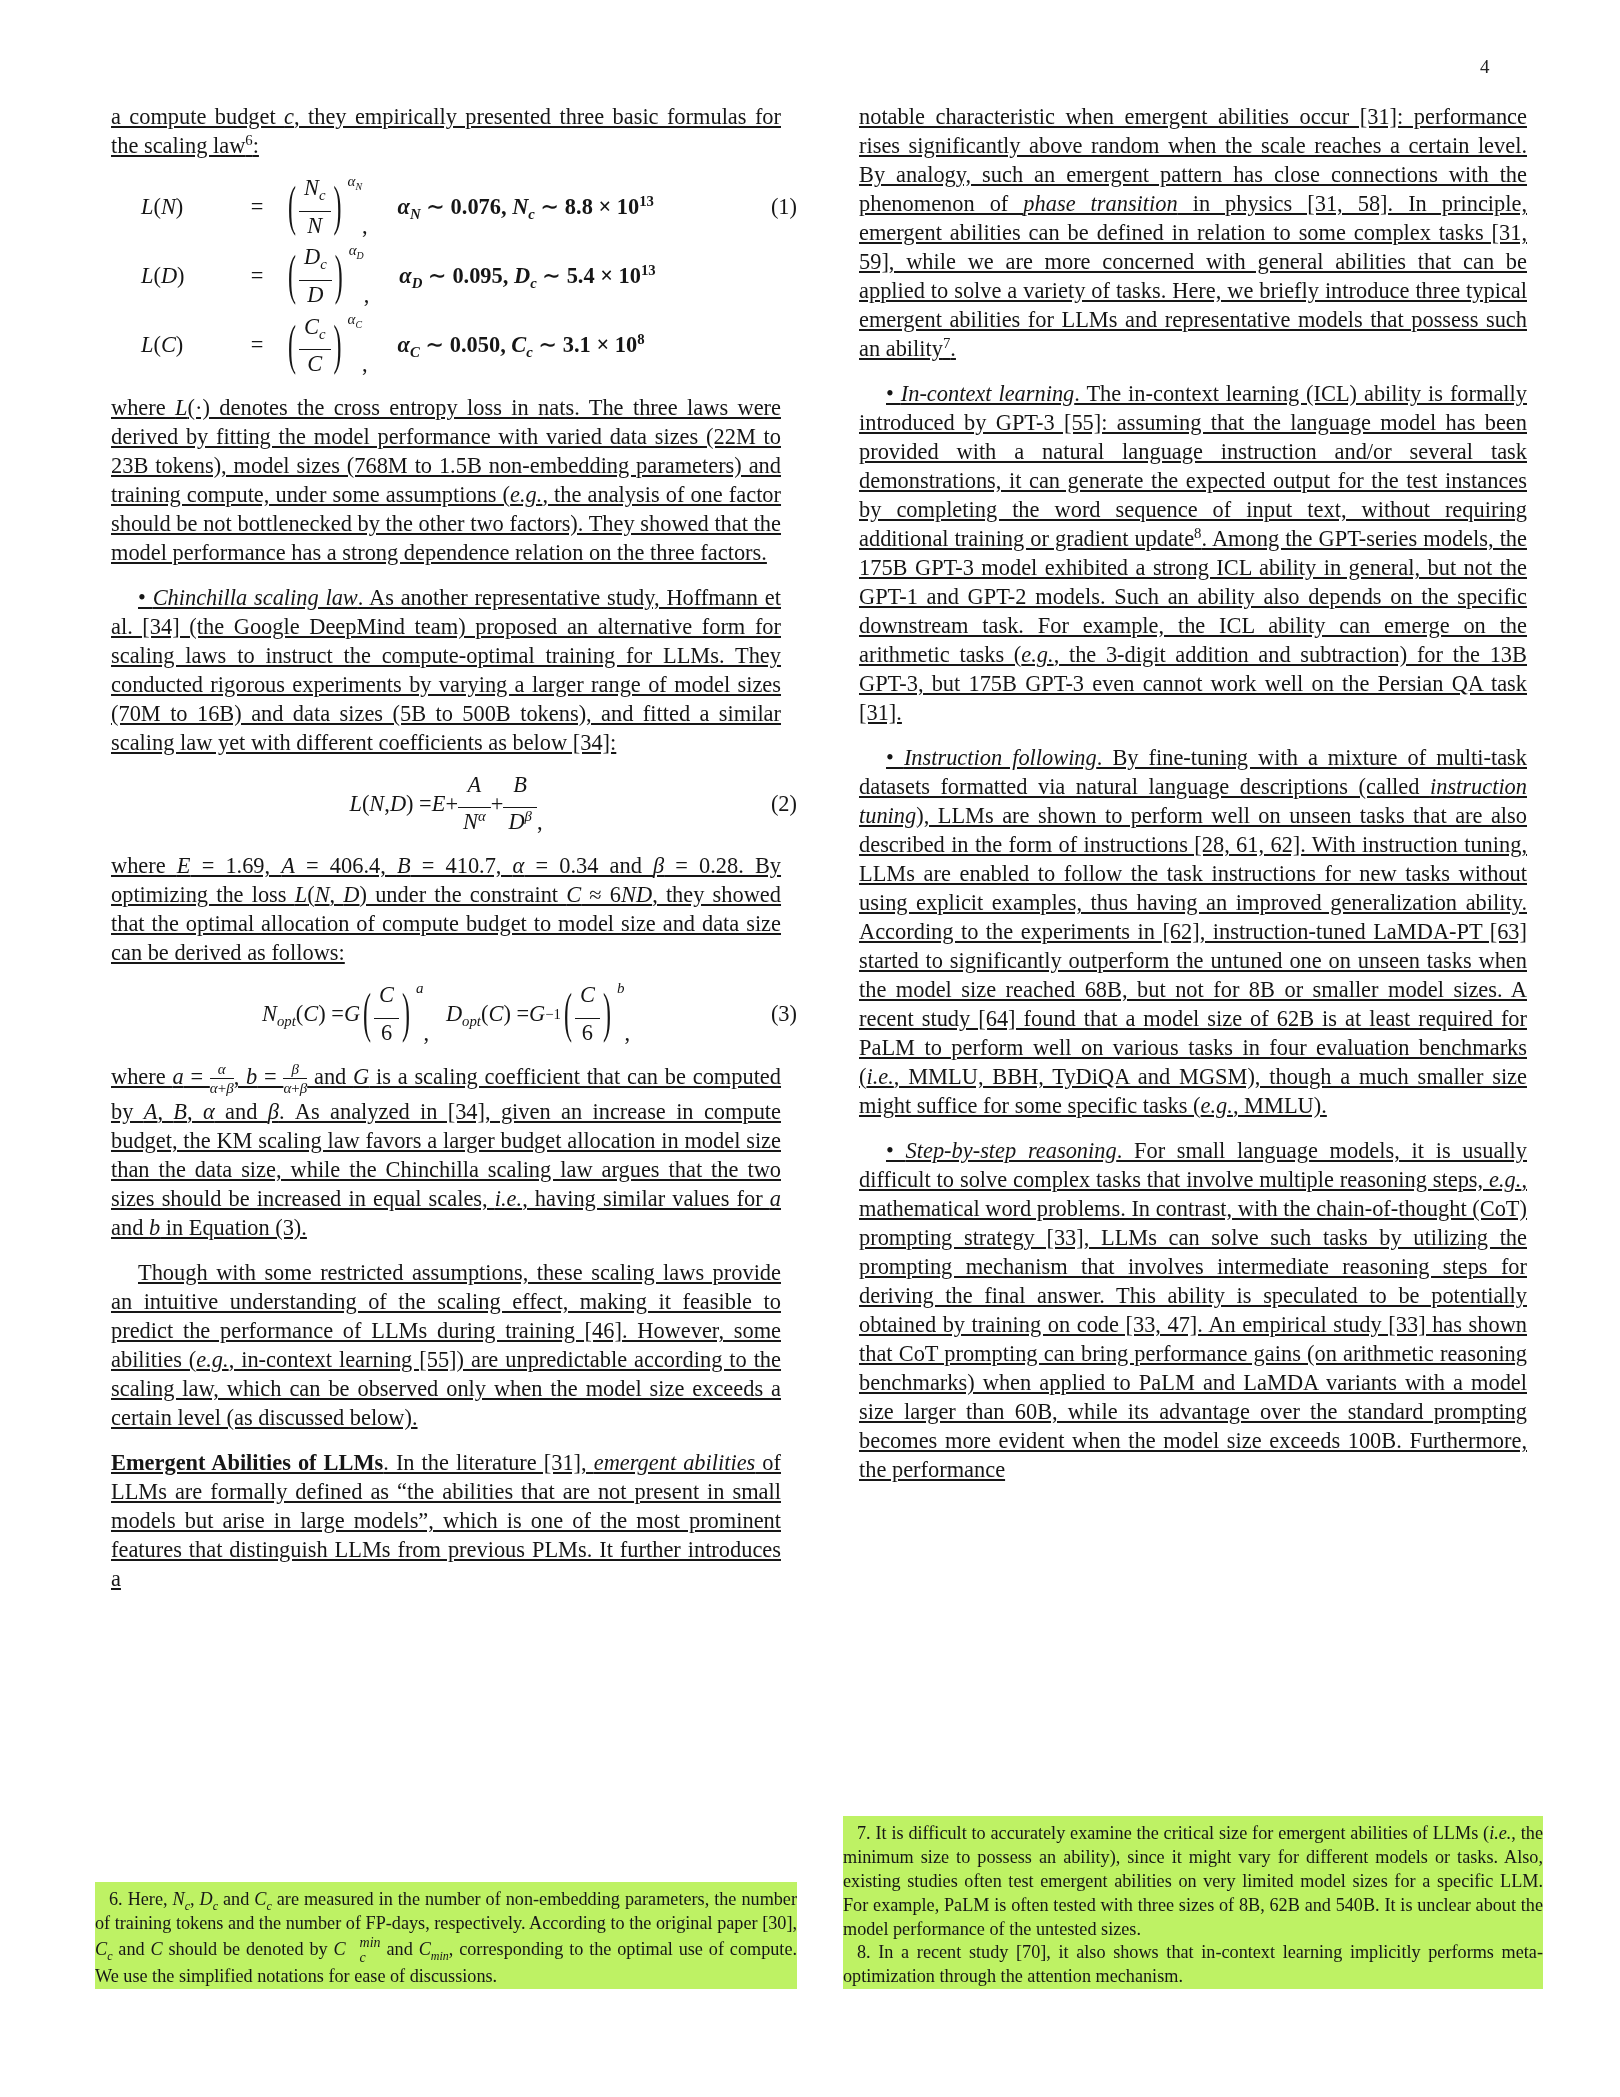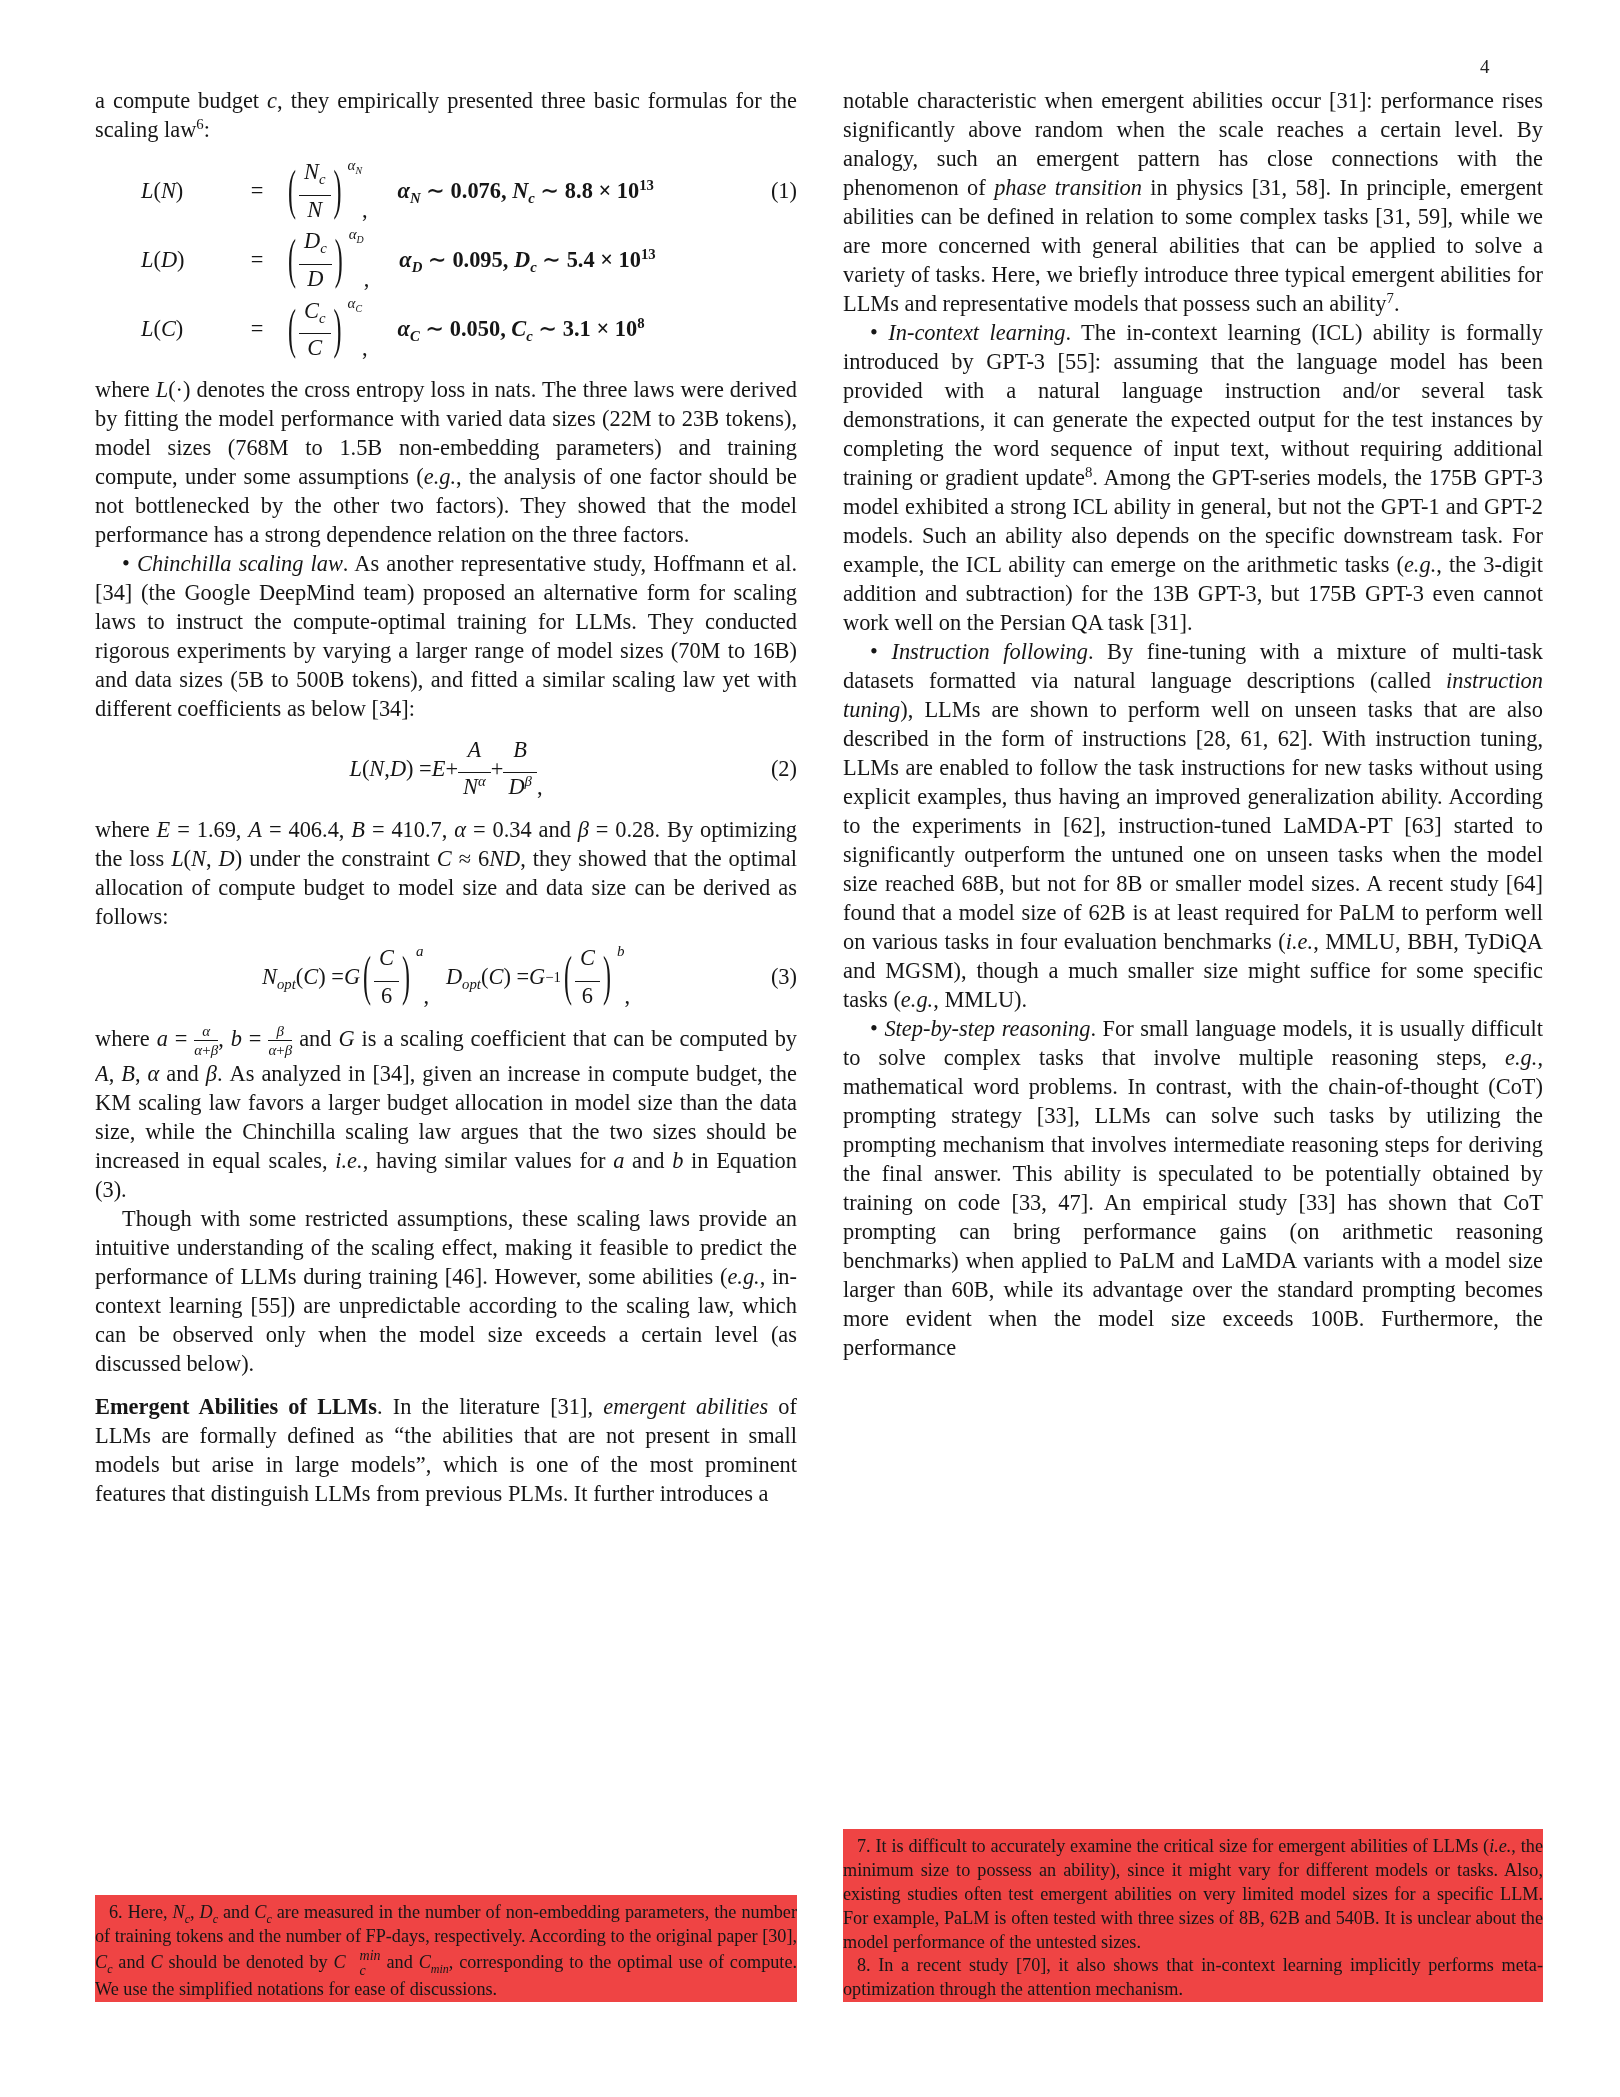--- a/index.html
+++ b/index.html
@@ -5,21 +5,21 @@
   html,body{margin:0;padding:0;background:#ffffff;}
   .page{
     position:relative;width:1620px;height:2097px;background:#ffffff;
     font-family:"Liberation Serif","DejaVu Serif",serif;color:#161616;
     overflow:hidden;
   }
   .page-number{position:absolute;top:56px;left:1480px;font-size:19px;color:#222;}
   .col{position:absolute;top:86px;height:1916px;overflow:hidden;text-align:justify;}
   .col-left{left:95px;width:702px;}
   .col-right{left:843px;width:700px;}
-  p.body{margin:0;font-size:22.4px;line-height:29px;}
+  p.body{margin:16px;font-size:22.4px;line-height:29px;text-decoration:underline;}
   p.indent{text-indent:27px;}
   p.heading-par{margin-top:14px;}
   sup{font-size:0.66em;line-height:0;}
   sub{font-size:0.66em;line-height:0;}
   
   .eqblock{margin:16px 0 14px;}
   .eqrow{display:flex;align-items:center;margin:7px 0;font-size:22.4px;line-height:1.1;}
   .eq-lhs{width:88px;margin-left:46px;text-align:left;white-space:nowrap;}
   .eq-rel{width:56px;text-align:center;}
   .eq-rhs{flex:1;display:flex;align-items:center;white-space:nowrap;}
@@ -36,21 +36,21 @@
   .eq-comma{align-self:flex-end;}
   
   .ifrac{display:inline-block;vertical-align:middle;text-align:center;font-size:15px;line-height:1.12;}
   .ifrac .n{display:inline-block;display:block;border-bottom:1.2px solid #161616;padding:0 2px;}
   .ifrac .d{display:block;padding-top:1px;}
   
   .cstack{display:inline-block;vertical-align:-7px;text-align:left;font-size:14px;line-height:1.05;}
   .cstack .cu{display:block;}
   .cstack .cl{display:block;}
   
-  .footnotes{position:absolute;bottom:0;left:0;right:0;background:#ef4444;text-align:justify;padding-top:6px;}
+  .footnotes{position:absolute;bottom:13px;left:0;right:0;background:#bef264;text-align:justify;padding-top:6px;}
   .fn{margin:0;font-size:18.2px;line-height:23.8px;text-indent:14px;}
 </style>
 </head>
 <body>
 
 <div class="page">
   <div class="page-number">4</div>
 
   <div class="col col-left">
     <p class="body">a compute budget <i>c</i>, they empirically presented three basic formulas for the scaling law<sup>6</sup>:</p>

